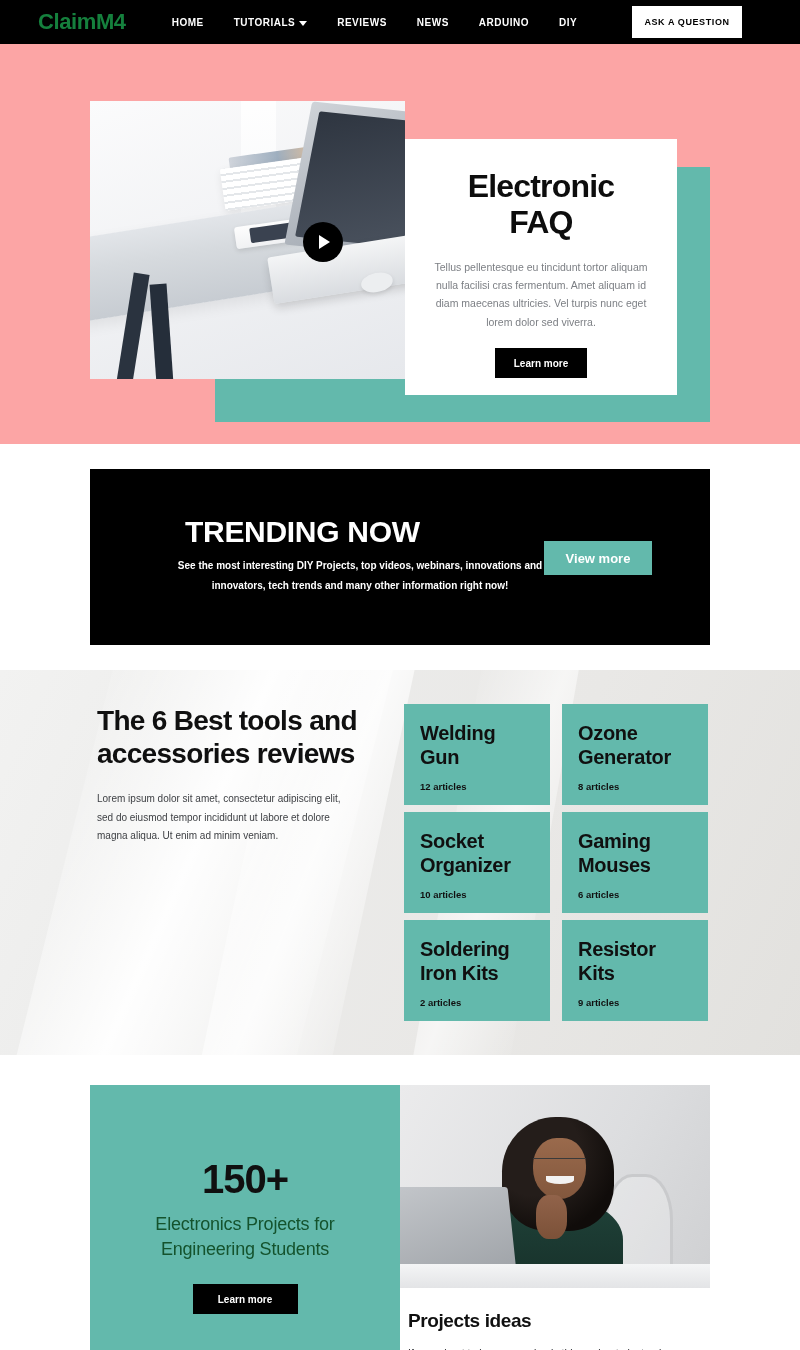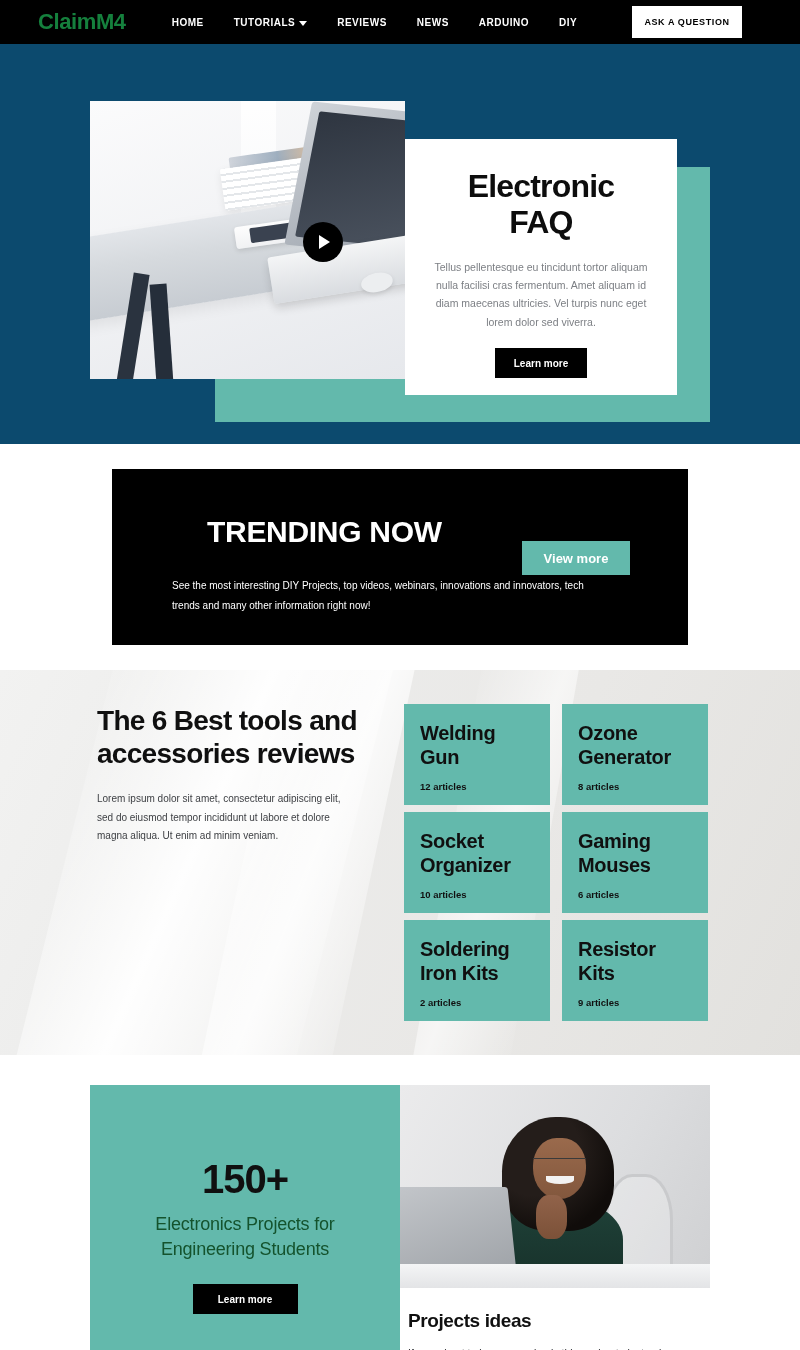--- a/index.html
+++ b/index.html
@@ -66,21 +66,21 @@
     display: flex;
     align-items: center;
     justify-content: center;
     border: none;
     cursor: pointer;
     font-family: inherit;
   }
 
   
   .hero {
-    background: #0c4a6e;
+    background: #fca5a5;
     height: 400px;
     position: relative;
   }
   .hero-teal {
     position: absolute;
     left: 215px;
     top: 123px;
     width: 495px;
     height: 255px;
     background: #63b9ac;
@@ -225,42 +225,42 @@
     justify-content: center;
     border: none;
     cursor: pointer;
     font-family: inherit;
   }
 
   
   .trending-wrap { background:#ffffff; padding: 25px 0; }
   .trending {
     margin: 0 auto;
-    width: 576px;
+    width: 620px;
     height: 176px;
     background: #000000;
     position: relative;
     color: #ffffff;
   }
   .trending-title {
     position: absolute;
     left: 95px;
     top: 46px;
     font-size: 30px;
     font-weight: bold;
     letter-spacing: -0.3px;
   }
   .trending-desc {
     position: absolute;
     left: 60px;
-    top: 107px;
+    top: 87px;
     width: 420px;
-    text-align: left;
+    text-align: center;
     font-size: 10px;
-    font-weight: normal;
+    font-weight: bold;
     line-height: 2;
   }
   .view-more {
     position: absolute;
     right: 58px;
     top: 72px;
     width: 108px;
     height: 34px;
     background: #63b9ac;
     color: #ffffff;

